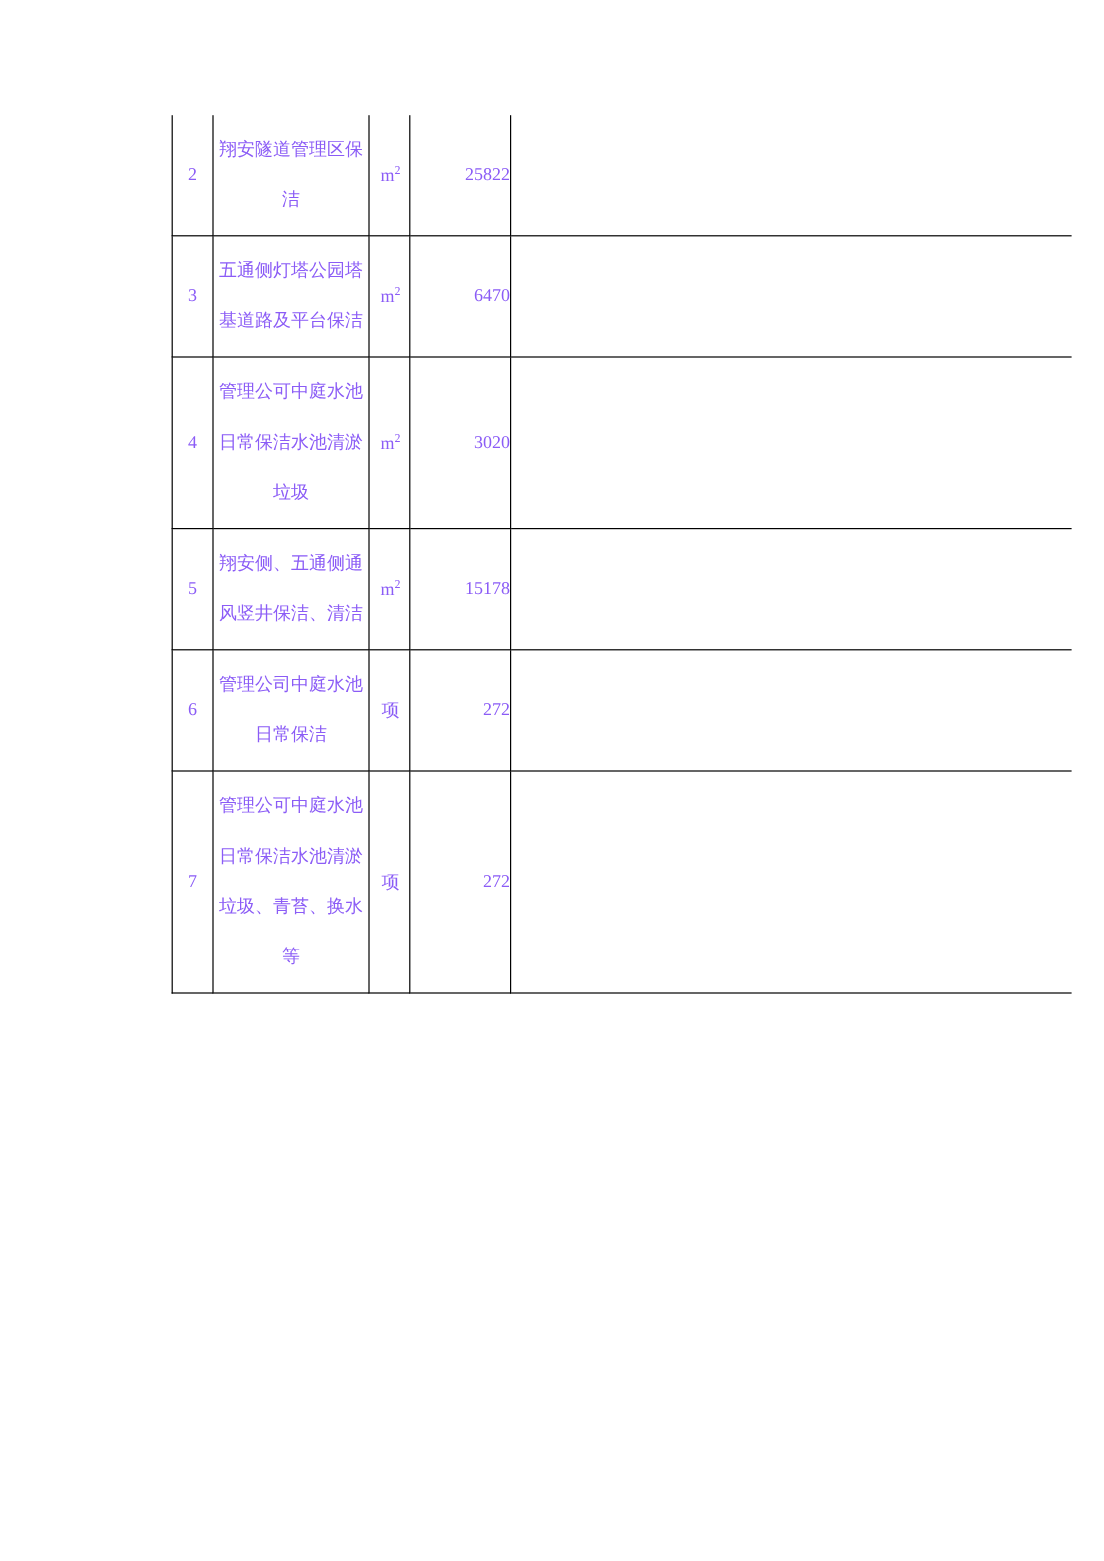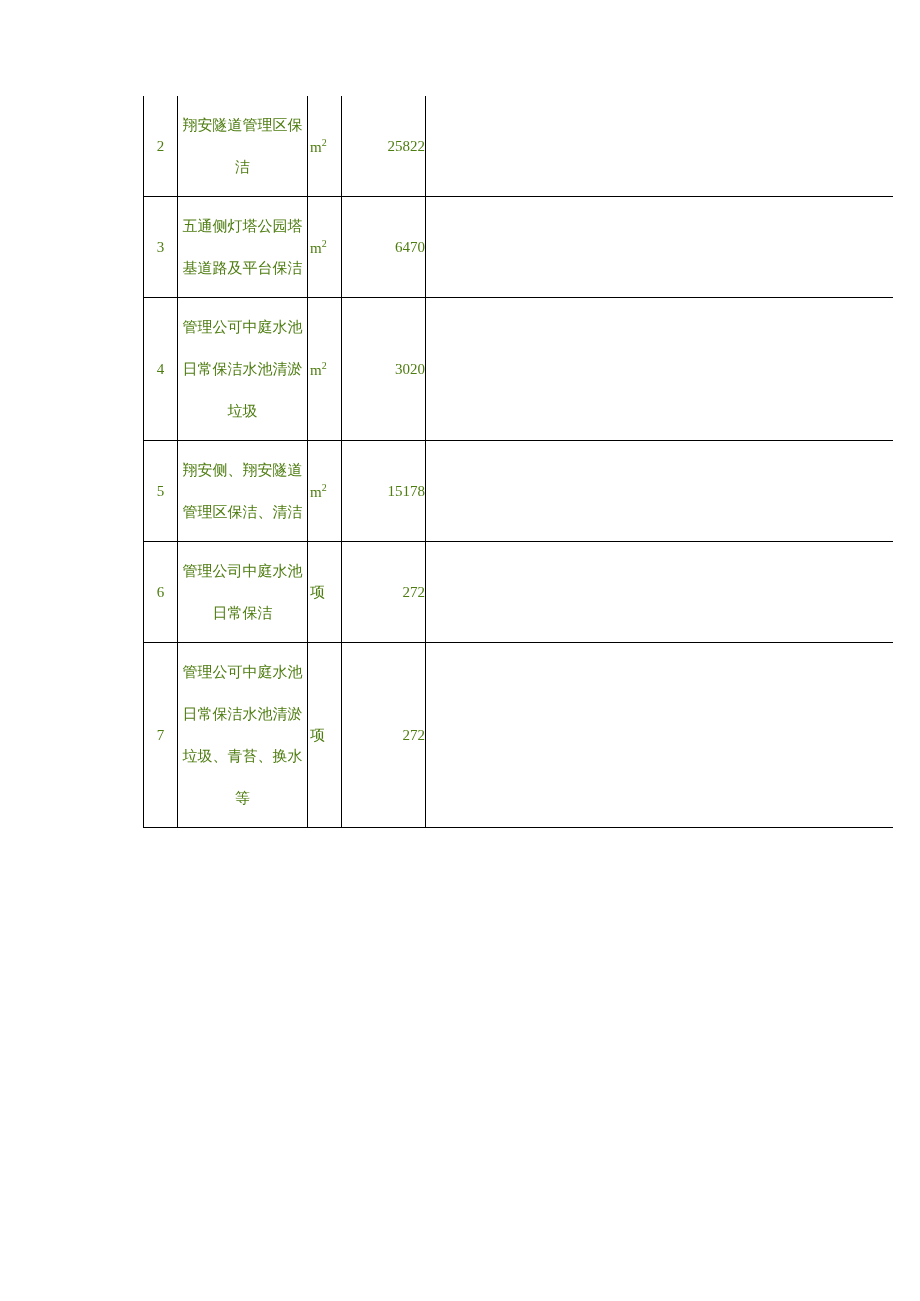--- a/index.html
+++ b/index.html
@@ -19,27 +19,27 @@
       border-collapse: collapse;
       table-layout: fixed;
     }
     td {
       border-left: 1px solid #000;
       border-right: 1px solid #000;
       border-bottom: 1px solid #000;
       border-top: none;
       vertical-align: middle;
       font-size: 15px;
-      color: #4d7c0f;
+      color: #8b5cf6;
       padding: 0;
     }
     tr:first-child td { border-top: none; }
     .col-idx { width: 34px; text-align: center; }
     .col-name { width: 130px; text-align: center; padding: 8px 2px; line-height: 2.8; }
-    .col-unit { width: 34px; text-align: left; padding-left: 2px; }
+    .col-unit { width: 34px; text-align: center; padding-left: 2px; }
     .col-qty { width: 84px; text-align: right; }
     .col-blank { width: 467px; border-right: none; }
     .sup { font-size: 10px; vertical-align: super; }
   </style>
 </head>
 <body>
 
 <div class="table-wrap">
   <table>
     <tbody>
@@ -63,21 +63,21 @@
       <tr>
         <td class="col-idx">4</td>
         <td class="col-name">管理公可中庭水池日常保洁水池清淤垃圾</td>
         <td class="col-unit"><span>m</span><span class="sup">2</span></td>
         <td class="col-qty">3020</td>
         <td class="col-blank"></td>
       </tr>
 
       <tr>
         <td class="col-idx">5</td>
-        <td class="col-name">翔安侧、翔安隧道管理区保洁、清洁</td>
+        <td class="col-name">翔安侧、五通侧通风竖井保洁、清洁</td>
         <td class="col-unit"><span>m</span><span class="sup">2</span></td>
         <td class="col-qty">15178</td>
         <td class="col-blank"></td>
       </tr>
 
       <tr>
         <td class="col-idx">6</td>
         <td class="col-name">管理公司中庭水池日常保洁</td>
         <td class="col-unit">项</td>
         <td class="col-qty">272</td>

